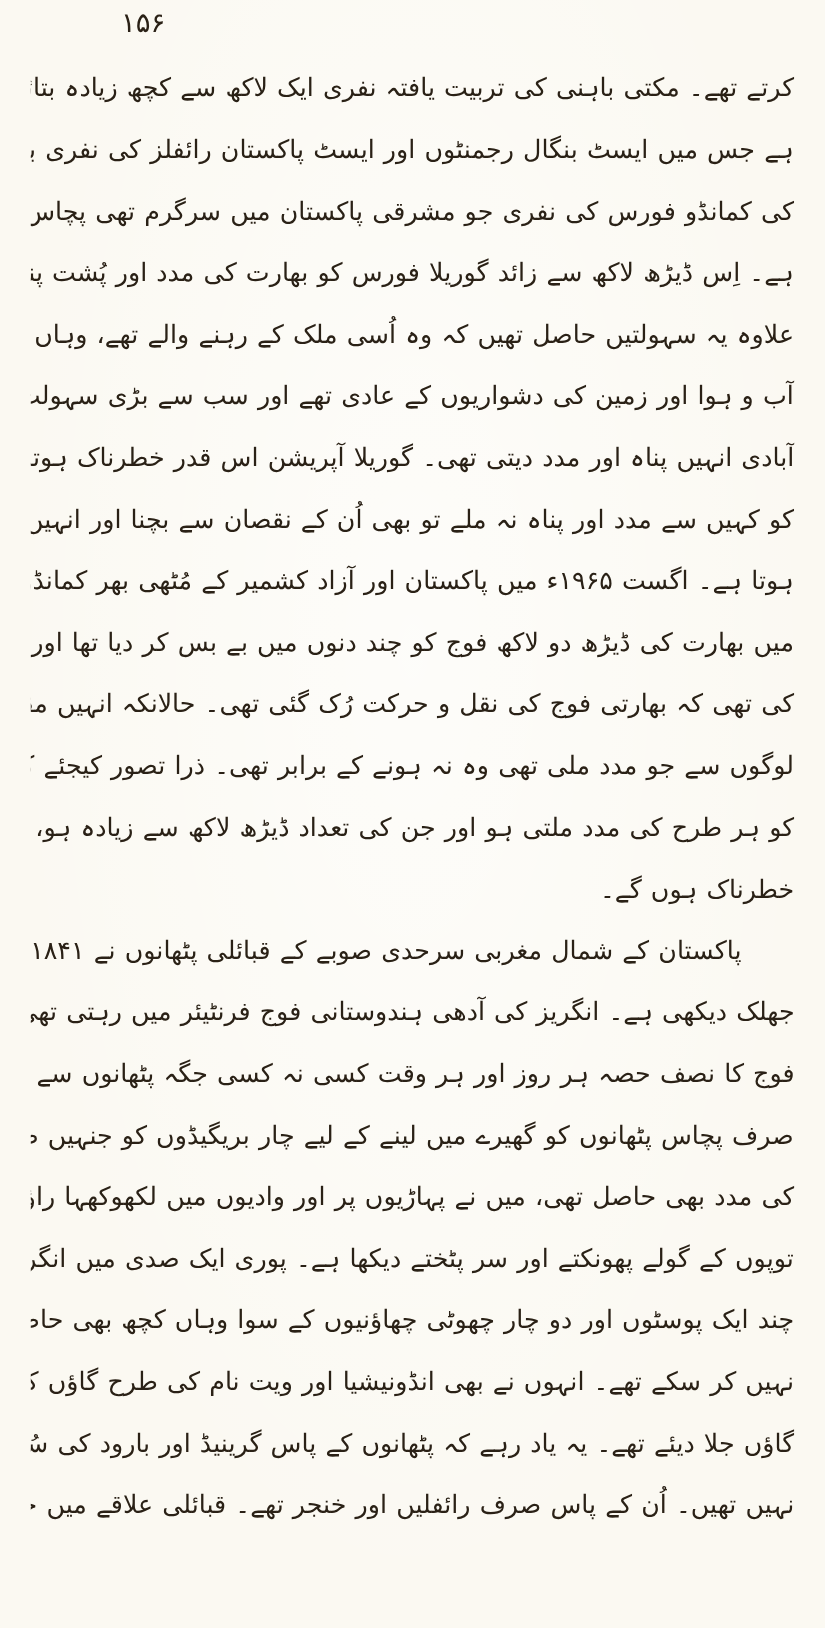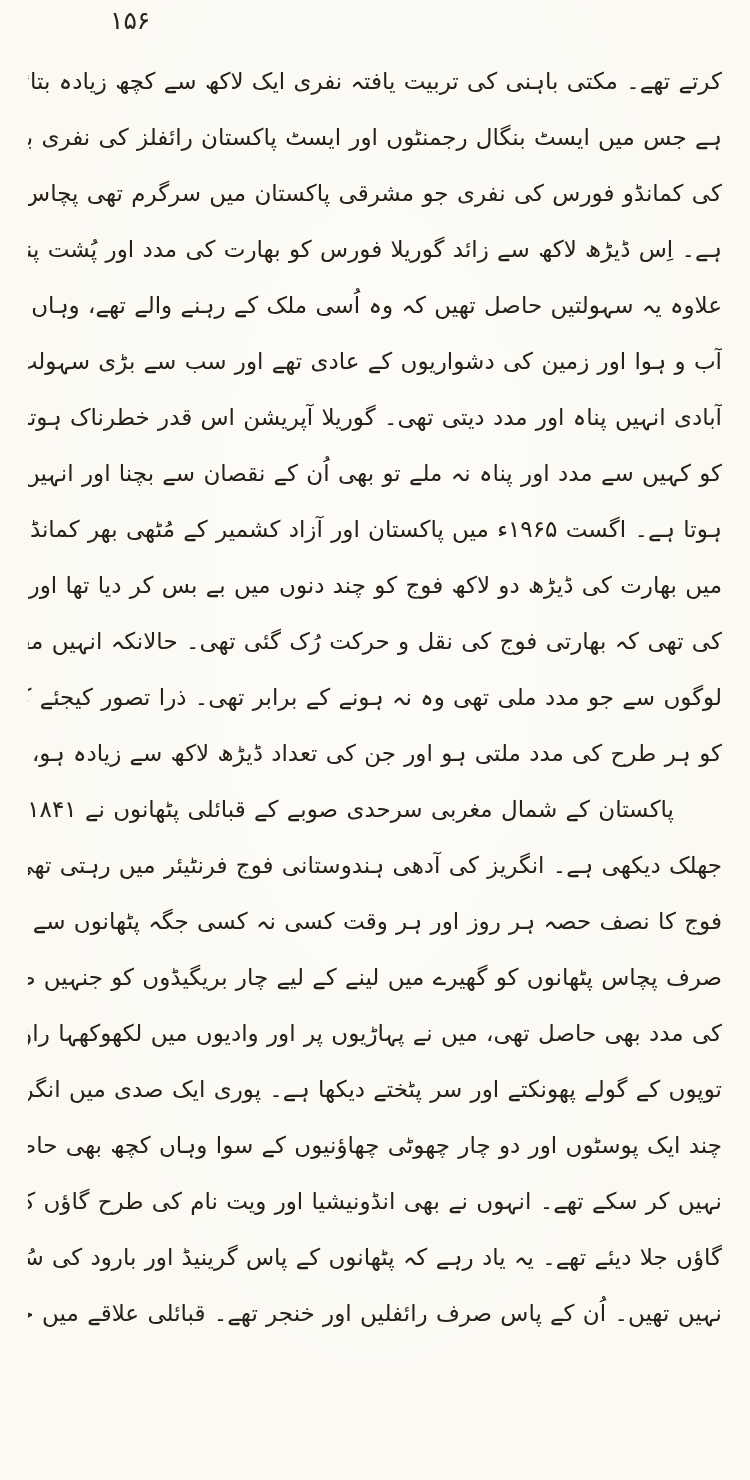--- a/index.html
+++ b/index.html
@@ -74,20 +74,21 @@
         <div class="line" dir="rtl">ہے۔ اِس ڈیڑھ لاکھ سے زائد گوریلا فورس کو بھارت کی مدد اور پُشت پناہی کے</div>
         <div class="line" dir="rtl">علاوہ یہ سہولتیں حاصل تھیں کہ وہ اُسی ملک کے رہنے والے تھے، وہاں کی ناقص</div>
         <div class="line" dir="rtl">آب و ہوا اور زمین کی دشواریوں کے عادی تھے اور سب سے بڑی سہولت یہ کہ مقامی</div>
         <div class="line" dir="rtl">آبادی انہیں پناہ اور مدد دیتی تھی۔ گوریلا آپریشن اس قدر خطرناک ہوتا ہے کہ گوریلوں</div>
         <div class="line" dir="rtl">کو کہیں سے مدد اور پناہ نہ ملے تو بھی اُن کے نقصان سے بچنا اور انہیں پکڑنا محال</div>
         <div class="line" dir="rtl">ہوتا ہے۔ اگست ۱۹۶۵ء میں پاکستان اور آزاد کشمیر کے مُٹھی بھر کمانڈوز نے مقبوضہ کشمیر</div>
         <div class="line" dir="rtl">میں بھارت کی ڈیڑھ دو لاکھ فوج کو چند دنوں میں بے بس کر دیا تھا اور تباہی اتنی بپا</div>
         <div class="line" dir="rtl">کی تھی کہ بھارتی فوج کی نقل و حرکت رُک گئی تھی۔ حالانکہ انہیں مقبوضہ کشمیر میں مقامی</div>
         <div class="line" dir="rtl">لوگوں سے جو مدد ملی تھی وہ نہ ہونے کے برابر تھی۔ ذرا تصور کیجئے کہ جن گوریلوں</div>
         <div class="line" dir="rtl">کو ہر طرح کی مدد ملتی ہو اور جن کی تعداد ڈیڑھ لاکھ سے زیادہ ہو، وہ کس قدر</div>
+        <div class="line para-end" dir="rtl">خطرناک ہوں گے۔</div>
       </div>
       <div class="paragraph">
         <div class="line indent-first" dir="rtl">پاکستان کے شمال مغربی سرحدی صوبے کے قبائلی پٹھانوں نے ۱۸۴۱ء اگست</div>
         <div class="line" dir="rtl">جھلک دیکھی ہے۔ انگریز کی آدھی ہندوستانی فوج فرنٹیئر میں رہتی تھی اور اس</div>
         <div class="line" dir="rtl">فوج کا نصف حصہ ہر روز اور ہر وقت کسی نہ کسی جگہ پٹھانوں سے اُلجھا رہتا تھا۔</div>
         <div class="line" dir="rtl">صرف پچاس پٹھانوں کو گھیرے میں لینے کے لیے چار بریگیڈوں کو جنہیں طیاروں</div>
         <div class="line" dir="rtl">کی مدد بھی حاصل تھی، میں نے پہاڑیوں پر اور وادیوں میں لکھوکھہا راؤنڈ اور</div>
         <div class="line" dir="rtl">توپوں کے گولے پھونکتے اور سر پٹختے دیکھا ہے۔ پوری ایک صدی میں انگریز</div>
         <div class="line" dir="rtl">چند ایک پوسٹوں اور دو چار چھوٹی چھاؤنیوں کے سوا وہاں کچھ بھی حاصل</div>
         <div class="line" dir="rtl">نہیں کر سکے تھے۔ انہوں نے بھی انڈونیشیا اور ویت نام کی طرح گاؤں کے</div>

